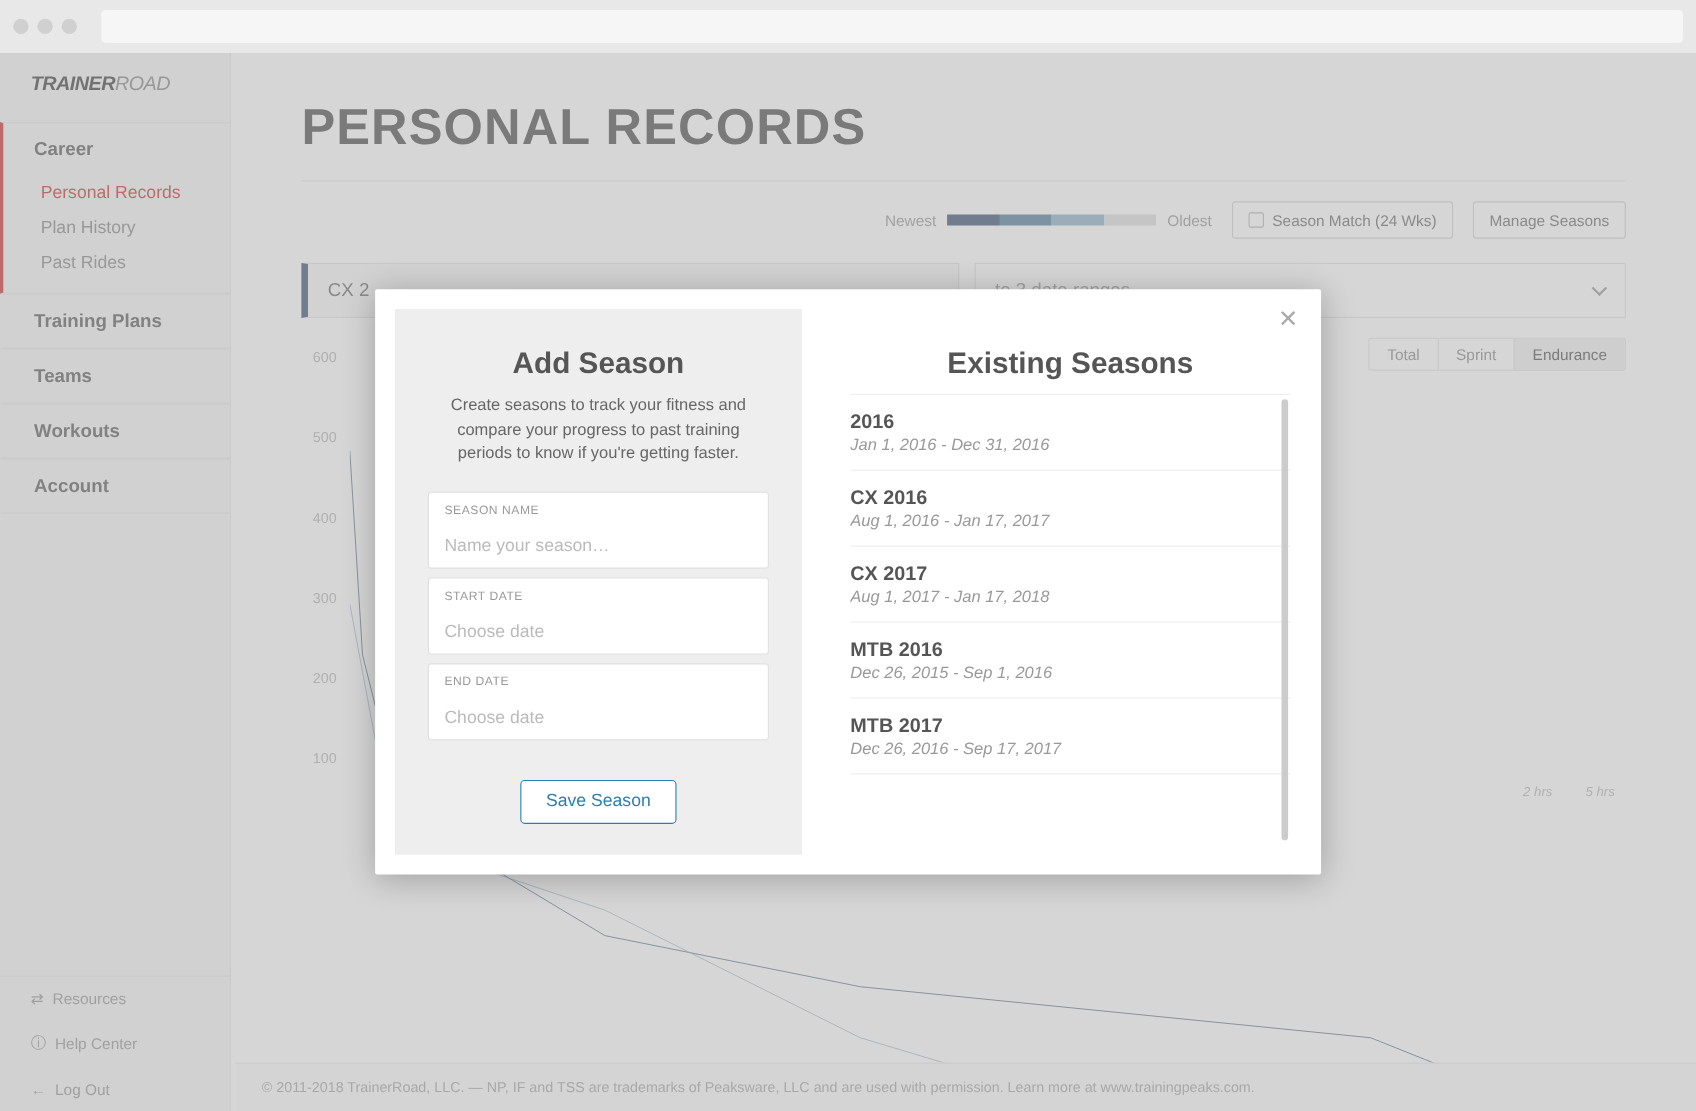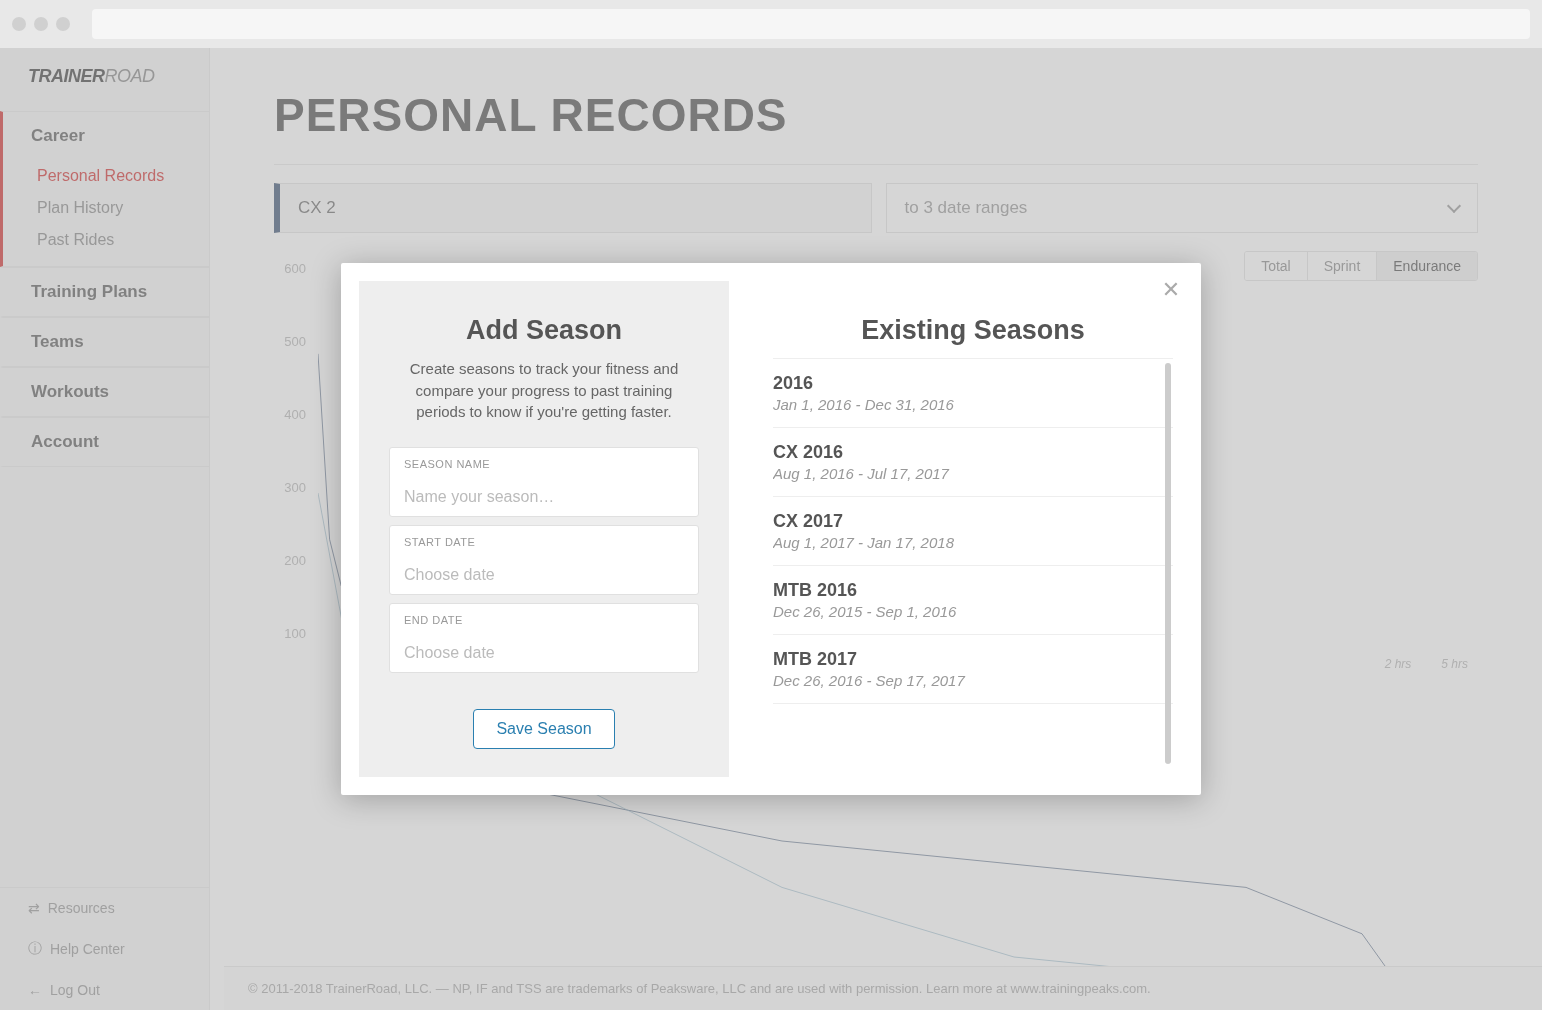--- a/index.html
+++ b/index.html
@@ -165,21 +165,21 @@
   font-size: 13px; color: #aaa; text-align: right; width: 32px;
 }
 .chart-svg {
   position: absolute; left: 44px; right: 0; top: 10px; bottom: 30px;
 }
 .x-labels {
   position: absolute; bottom: 0; right: 10px; display: flex; gap: 30px;
   font-size: 12px; color: #aaa; font-style: italic;
 }
 .footer {
-  position: absolute; bottom: 0; left: 224px; right: 0;
+  position: absolute; bottom: 0; left: 214px; right: 0;
   border-top: 1px solid #e5e5e5; background: #fafafa;
   padding: 14px 24px; font-size: 13px; color: #999;
 }
 .modal-overlay {
   position: absolute; inset: 0;
   background: rgba(180,180,180,0.55);
   display: flex; align-items: center; justify-content: center;
 }
 .modal {
   width: 860px; background: #fff; border-radius: 2px;
@@ -292,20 +292,37 @@
         <span>←</span>
         <span>Log Out</span>
       </div>
     </div>
   </div>
 
   <div class="main">
     <div class="page-title">PERSONAL RECORDS</div>
     <div class="divider"></div>
 
+    <div class="controls-row">
+      <div class="newest-oldest">
+        <span>Newest</span>
+        <div class="gradient-bar">
+            <span></span>
+            <span></span>
+            <span></span>
+            <span></span>
+          </div>
+        <span>Oldest</span>
+      </div>
+      <div class="season-match-btn">
+        <span class="checkbox-sq"></span>
+        <span>Season Match (24 Wks)</span>
+      </div>
+      <div class="manage-btn">Manage Seasons</div>
+    </div>
 
     <div class="tabs-row">
       <div class="tab-pill active">CX 2</div>
       <div class="range-dropdown">
         <span>to 3 date ranges</span>
         <span class="chevron-down"></span>
       </div>
     </div>
 
     <div class="chart-area">
@@ -360,21 +377,21 @@
       <div class="modal-right">
         <h2>Existing Seasons</h2>
         <div class="seasons-list" id="seasons-list">
           <div class="fake-scrollbar"></div>
         <div class="season-item">
               <div class="name">2016</div>
               <div class="range">Jan 1, 2016 - Dec 31, 2016</div>
             </div>
             <div class="season-item">
               <div class="name">CX 2016</div>
-              <div class="range">Aug 1, 2016 - Jul 17, 2017</div>
+              <div class="range">Aug 1, 2016 - Jan 17, 2017</div>
             </div>
             <div class="season-item">
               <div class="name">CX 2017</div>
               <div class="range">Aug 1, 2017 - Jan 17, 2018</div>
             </div>
             <div class="season-item">
               <div class="name">MTB 2016</div>
               <div class="range">Dec 26, 2015 - Sep 1, 2016</div>
             </div>
             <div class="season-item">

